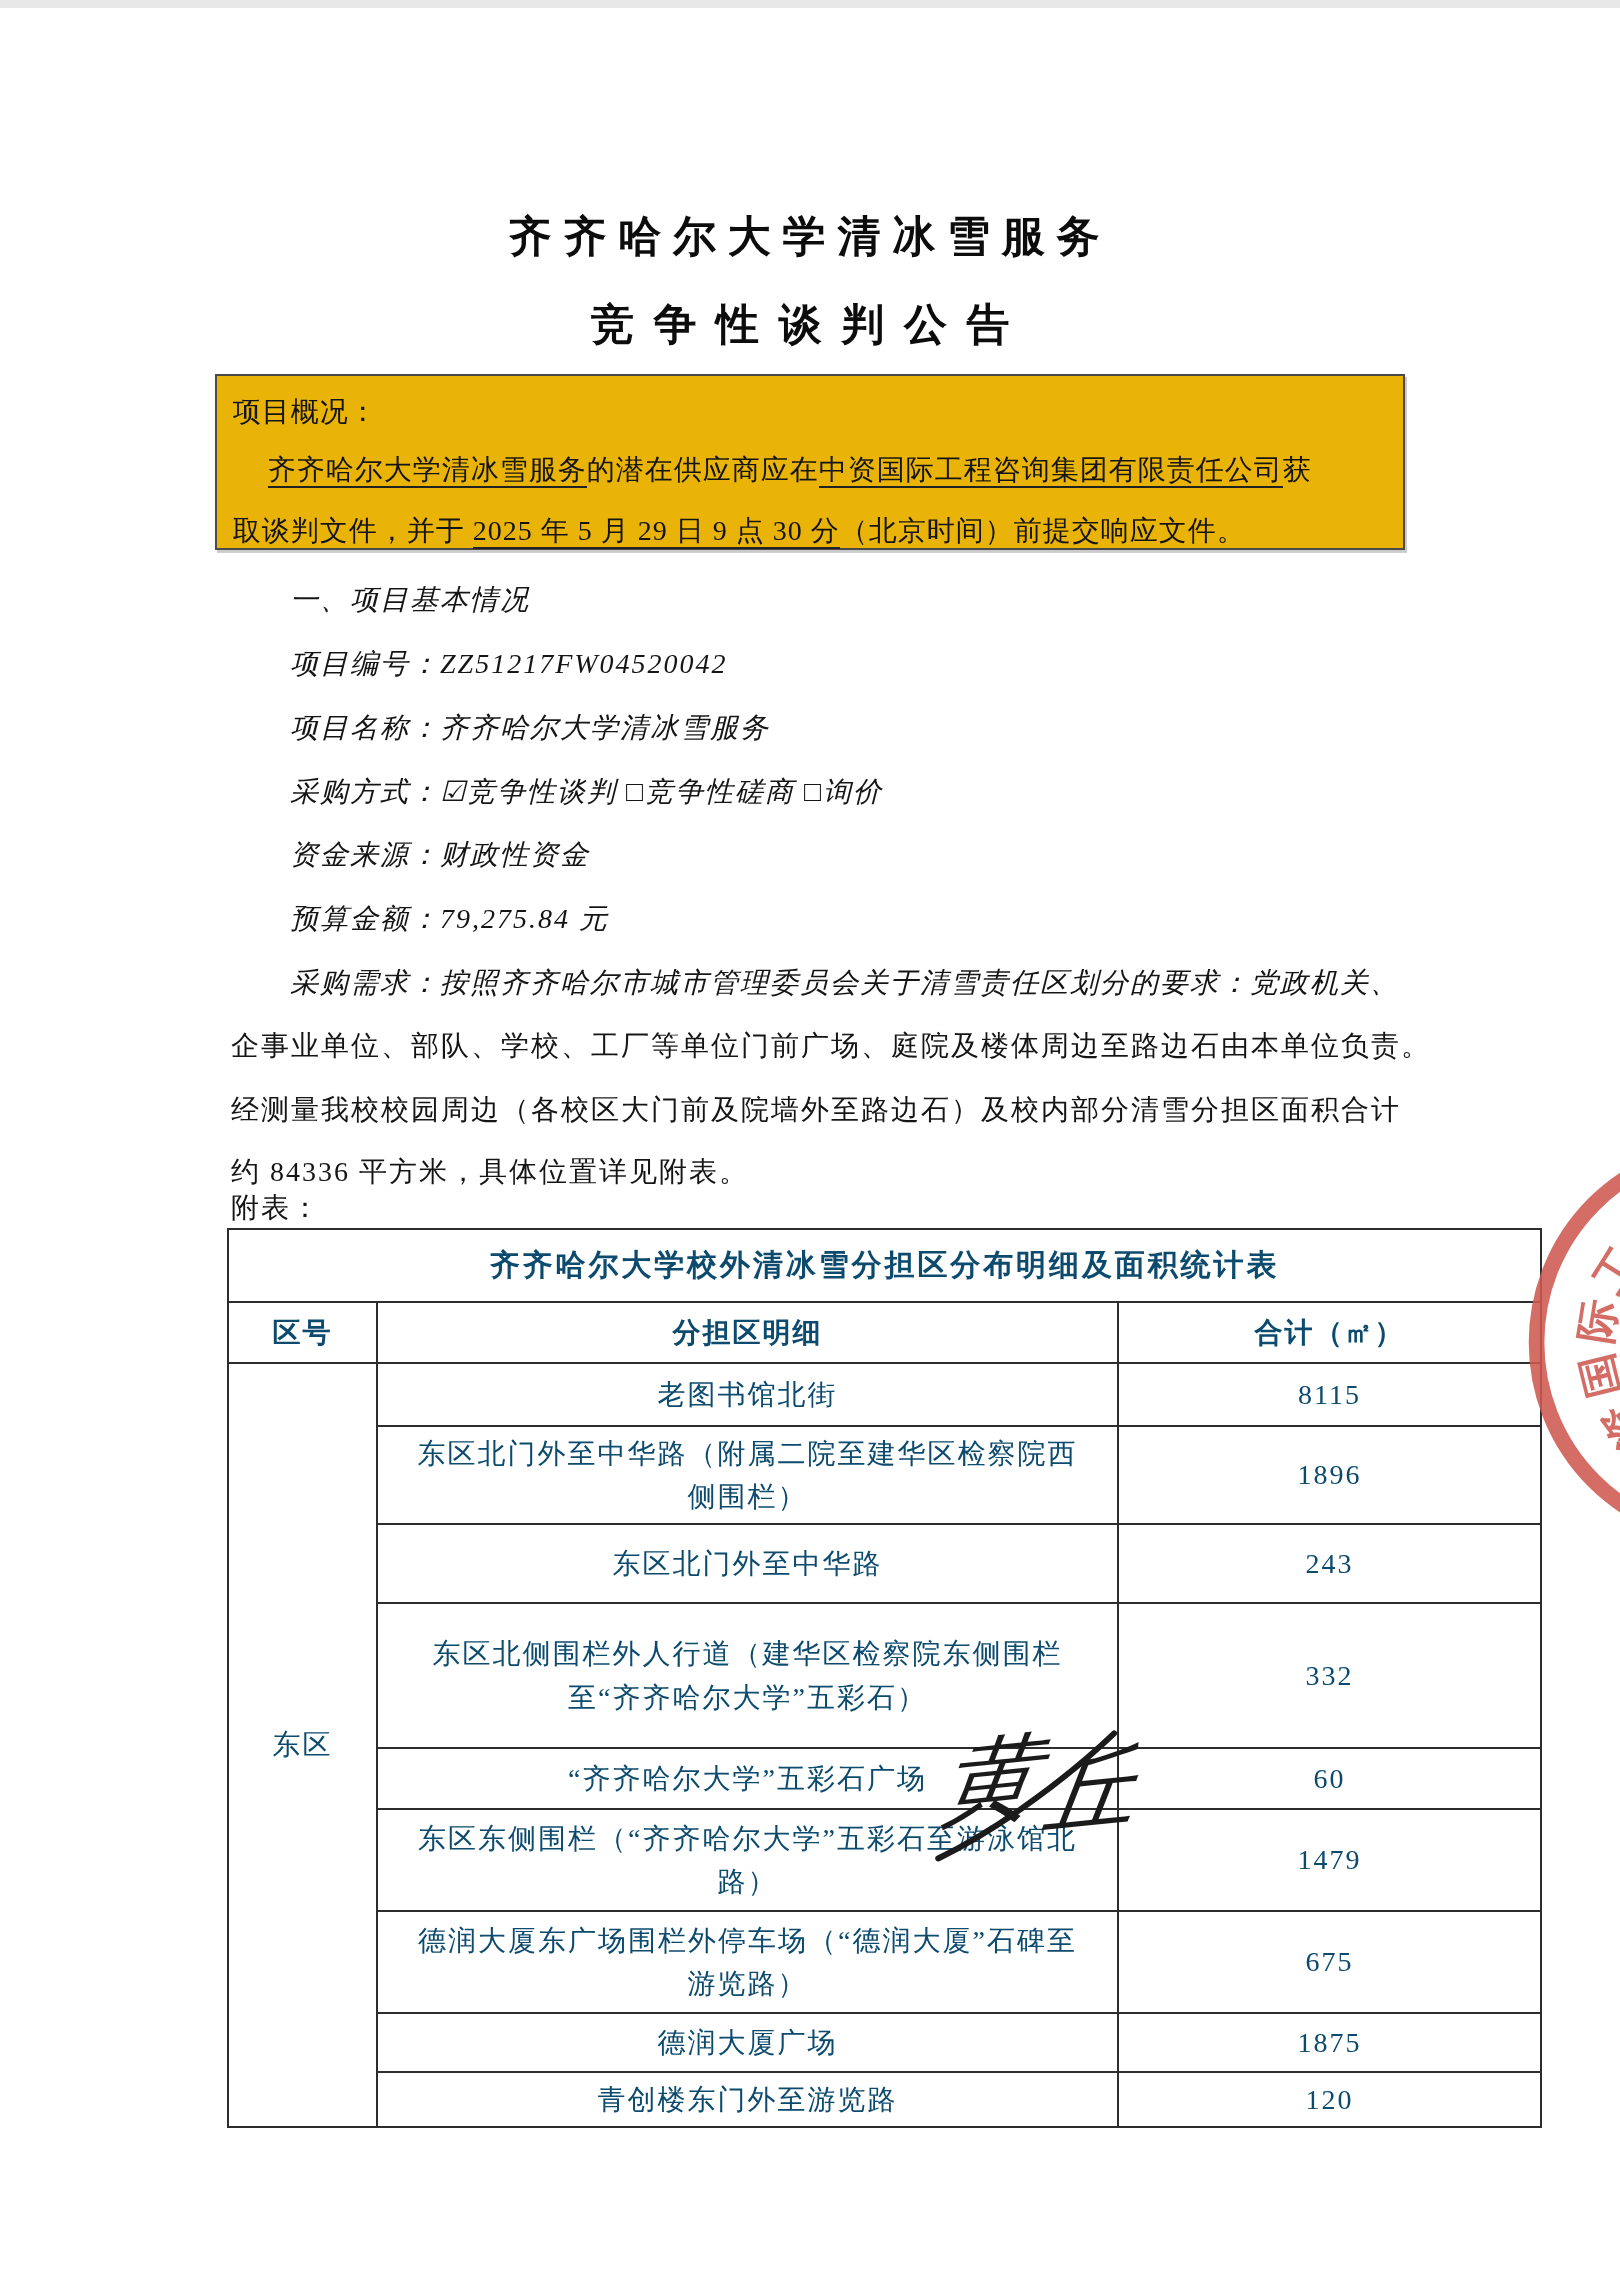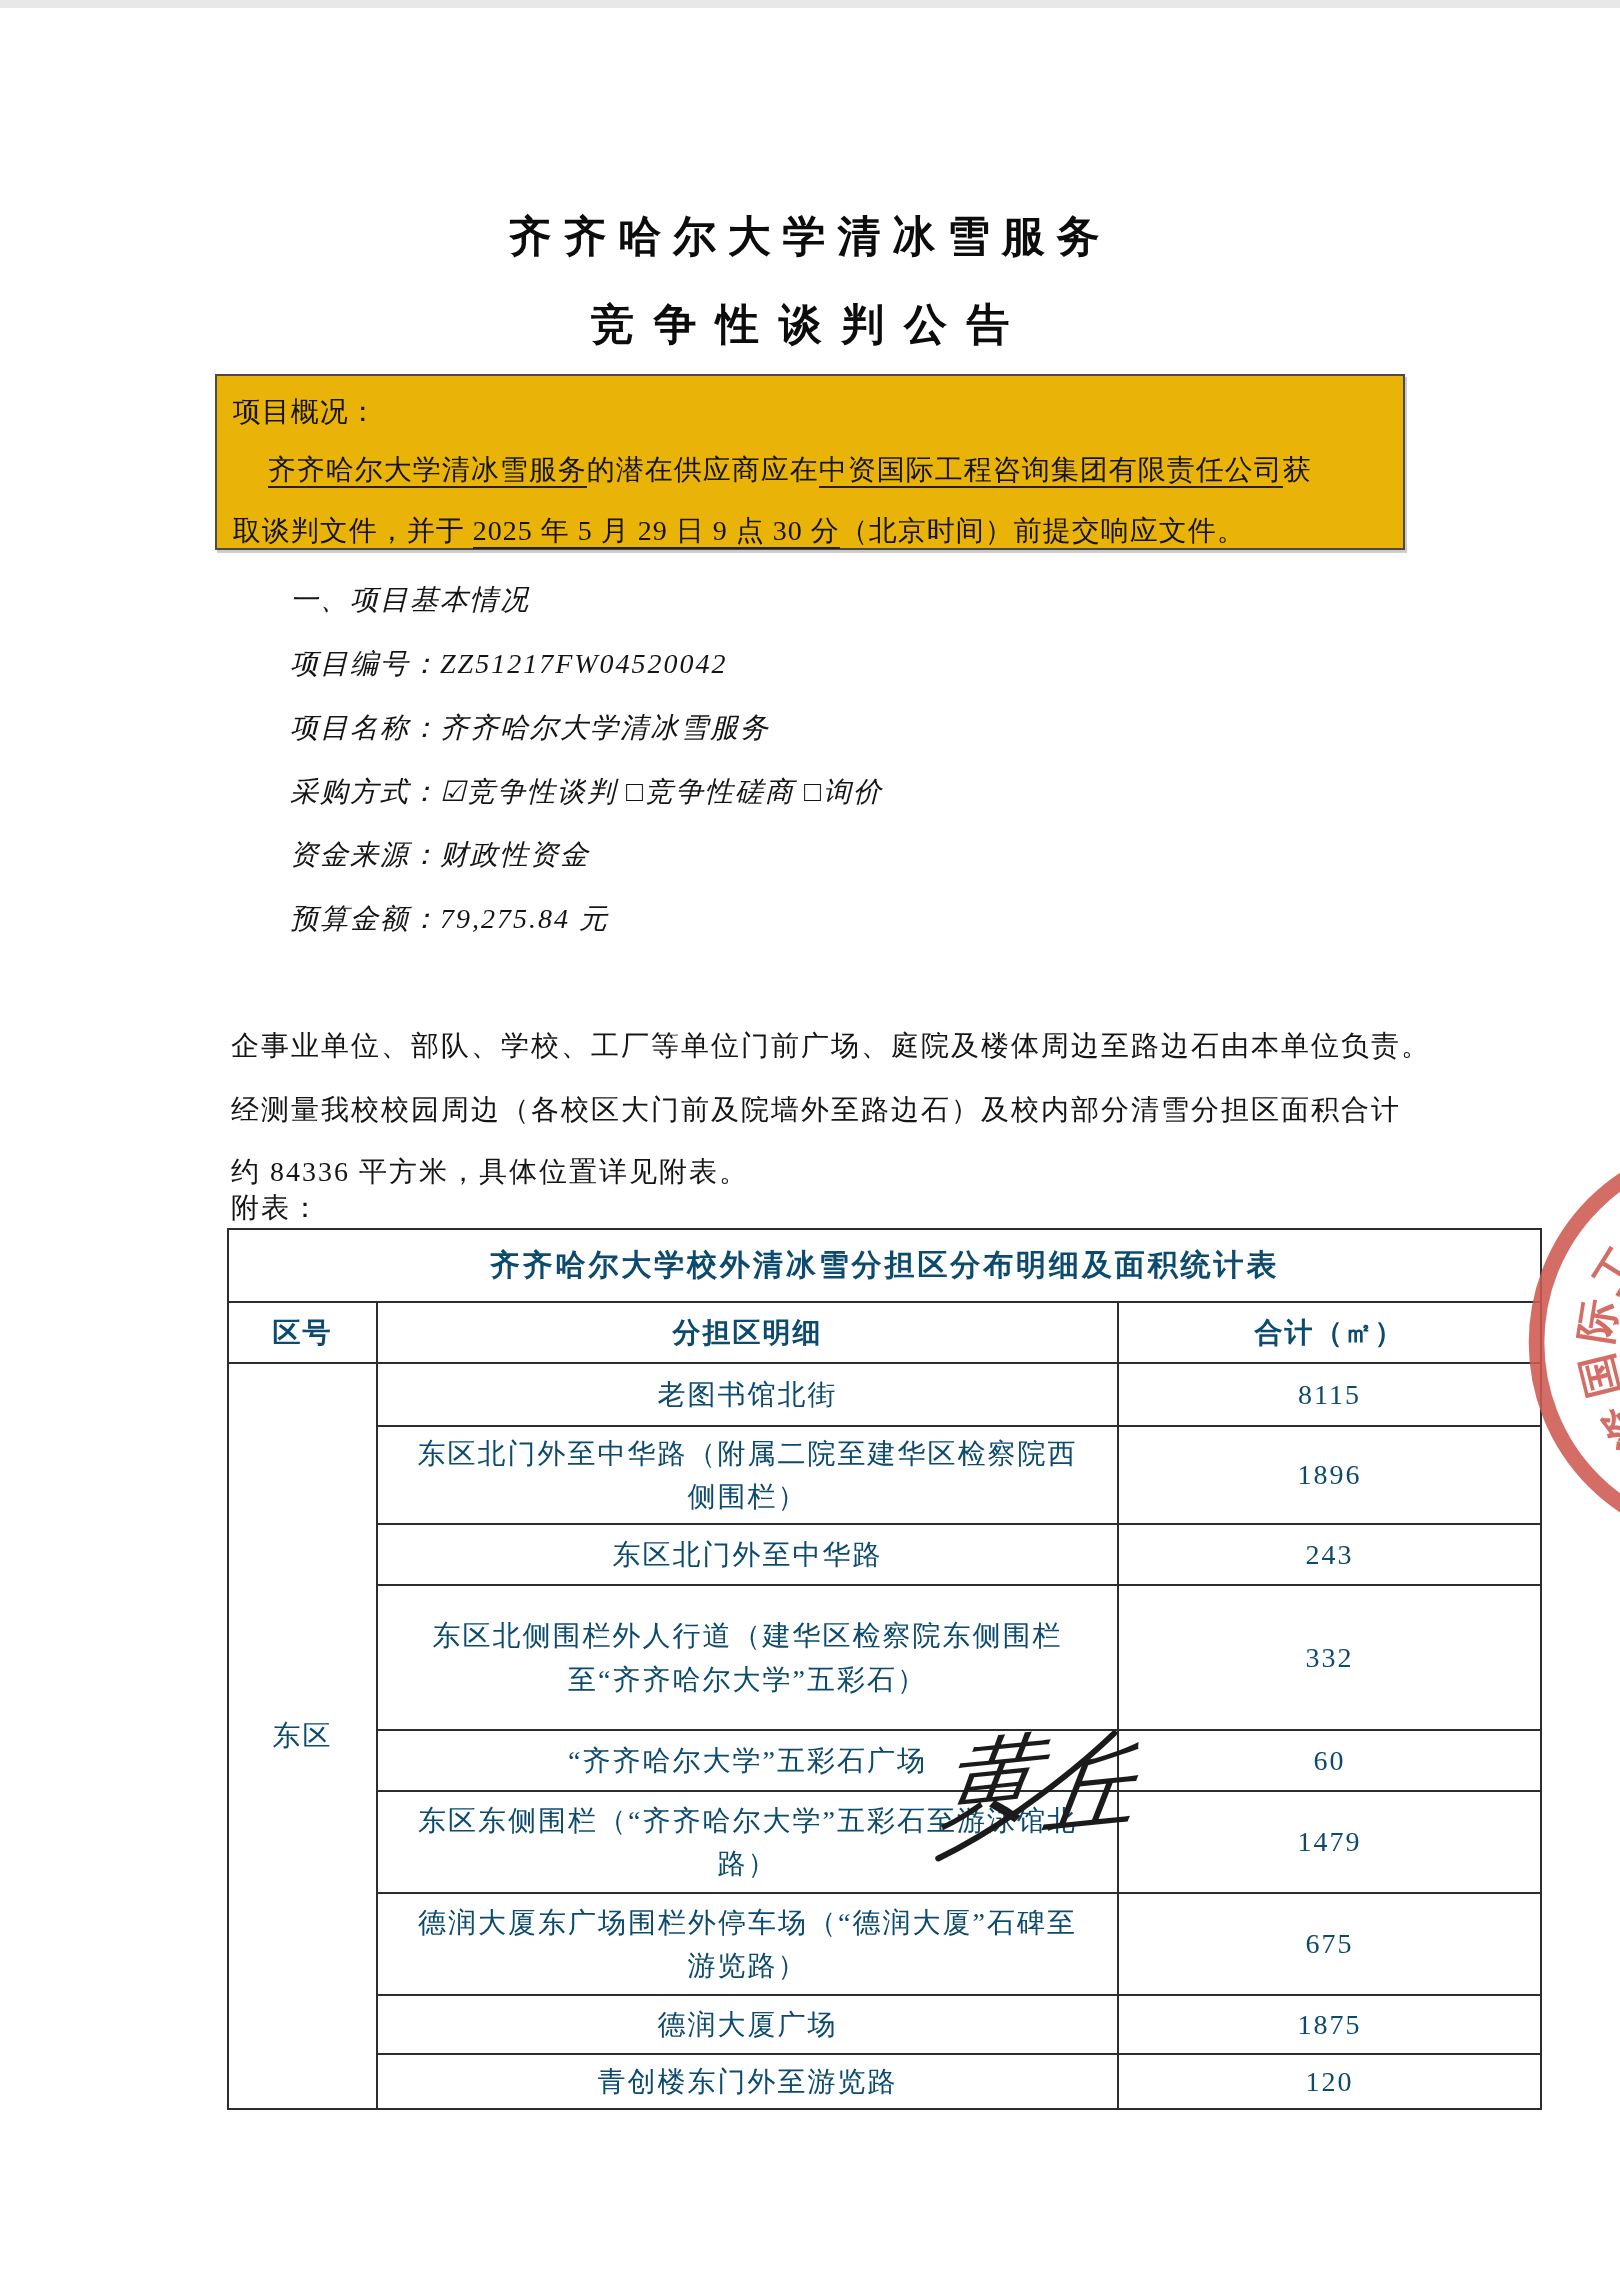--- a/index.html
+++ b/index.html
@@ -65,20 +65,21 @@
     <div class="ov-line l1"><span class="uline">齐齐哈尔大学清冰雪服务</span><span>的潜在供应商应在</span><span class="uline">中资国际工程咨询集团有限责任公司</span><span>获</span></div>
     <div class="ov-line l2"><span>取谈判文件，并于 </span><span class="uline">2025 年 5 月 29 日 9 点 30 分</span><span>（北京时间）前提交响应文件。</span></div>
   </div>
 
   <div class="body-line indent1" style="top:573px">一、项目基本情况</div>
   <div class="body-line indent1" style="top:637px">项目编号：ZZ51217FW04520042</div>
   <div class="body-line indent1" style="top:701px">项目名称：齐齐哈尔大学清冰雪服务</div>
   <div class="body-line indent1" style="top:765px">采购方式：☑竞争性谈判 □竞争性磋商 □询价</div>
   <div class="body-line indent1" style="top:828px">资金来源：财政性资金</div>
   <div class="body-line indent1" style="top:892px">预算金额：79,275.84 元</div>
+  <div class="body-line indent1" style="top:956px">采购需求：按照齐齐哈尔市城市管理委员会关于清雪责任区划分的要求：党政机关、</div>
   <div class="body-line flush" style="top:1019px">企事业单位、部队、学校、工厂等单位门前广场、庭院及楼体周边至路边石由本单位负责。</div>
   <div class="body-line flush" style="top:1083px">经测量我校校园周边（各校区大门前及院墙外至路边石）及校内部分清雪分担区面积合计</div>
   <div class="body-line flush" style="top:1145px">约 84336 平方米，具体位置详见附表。</div>
   <div class="body-line flush" style="top:1181px">附表：</div>
 
   <table class="area-table">
     <colgroup>
         <col style="width:149px">
         <col style="width:741px">
         <col style="width:423px">
@@ -94,21 +95,21 @@
     </tr>
     <tr style="height:63px">
       <td rowspan="9">东区</td>
       <td class="detail">老图书馆北街</td>
       <td>8115</td>
     </tr>
     <tr style="height:98px">
       <td class="detail">东区北门外至中华路（附属二院至建华区检察院西侧围栏）</td>
       <td>1896</td>
     </tr>
-    <tr style="height:61px">
+    <tr style="height:79px">
       <td class="detail">东区北门外至中华路</td>
       <td>243</td>
     </tr>
     <tr style="height:145px">
       <td class="detail">东区北侧围栏外人行道（建华区检察院东侧围栏至“齐齐哈尔大学”五彩石）</td>
       <td>332</td>
     </tr>
     <tr style="height:61px">
       <td class="detail">“齐齐哈尔大学”五彩石广场</td>
       <td>60</td>

